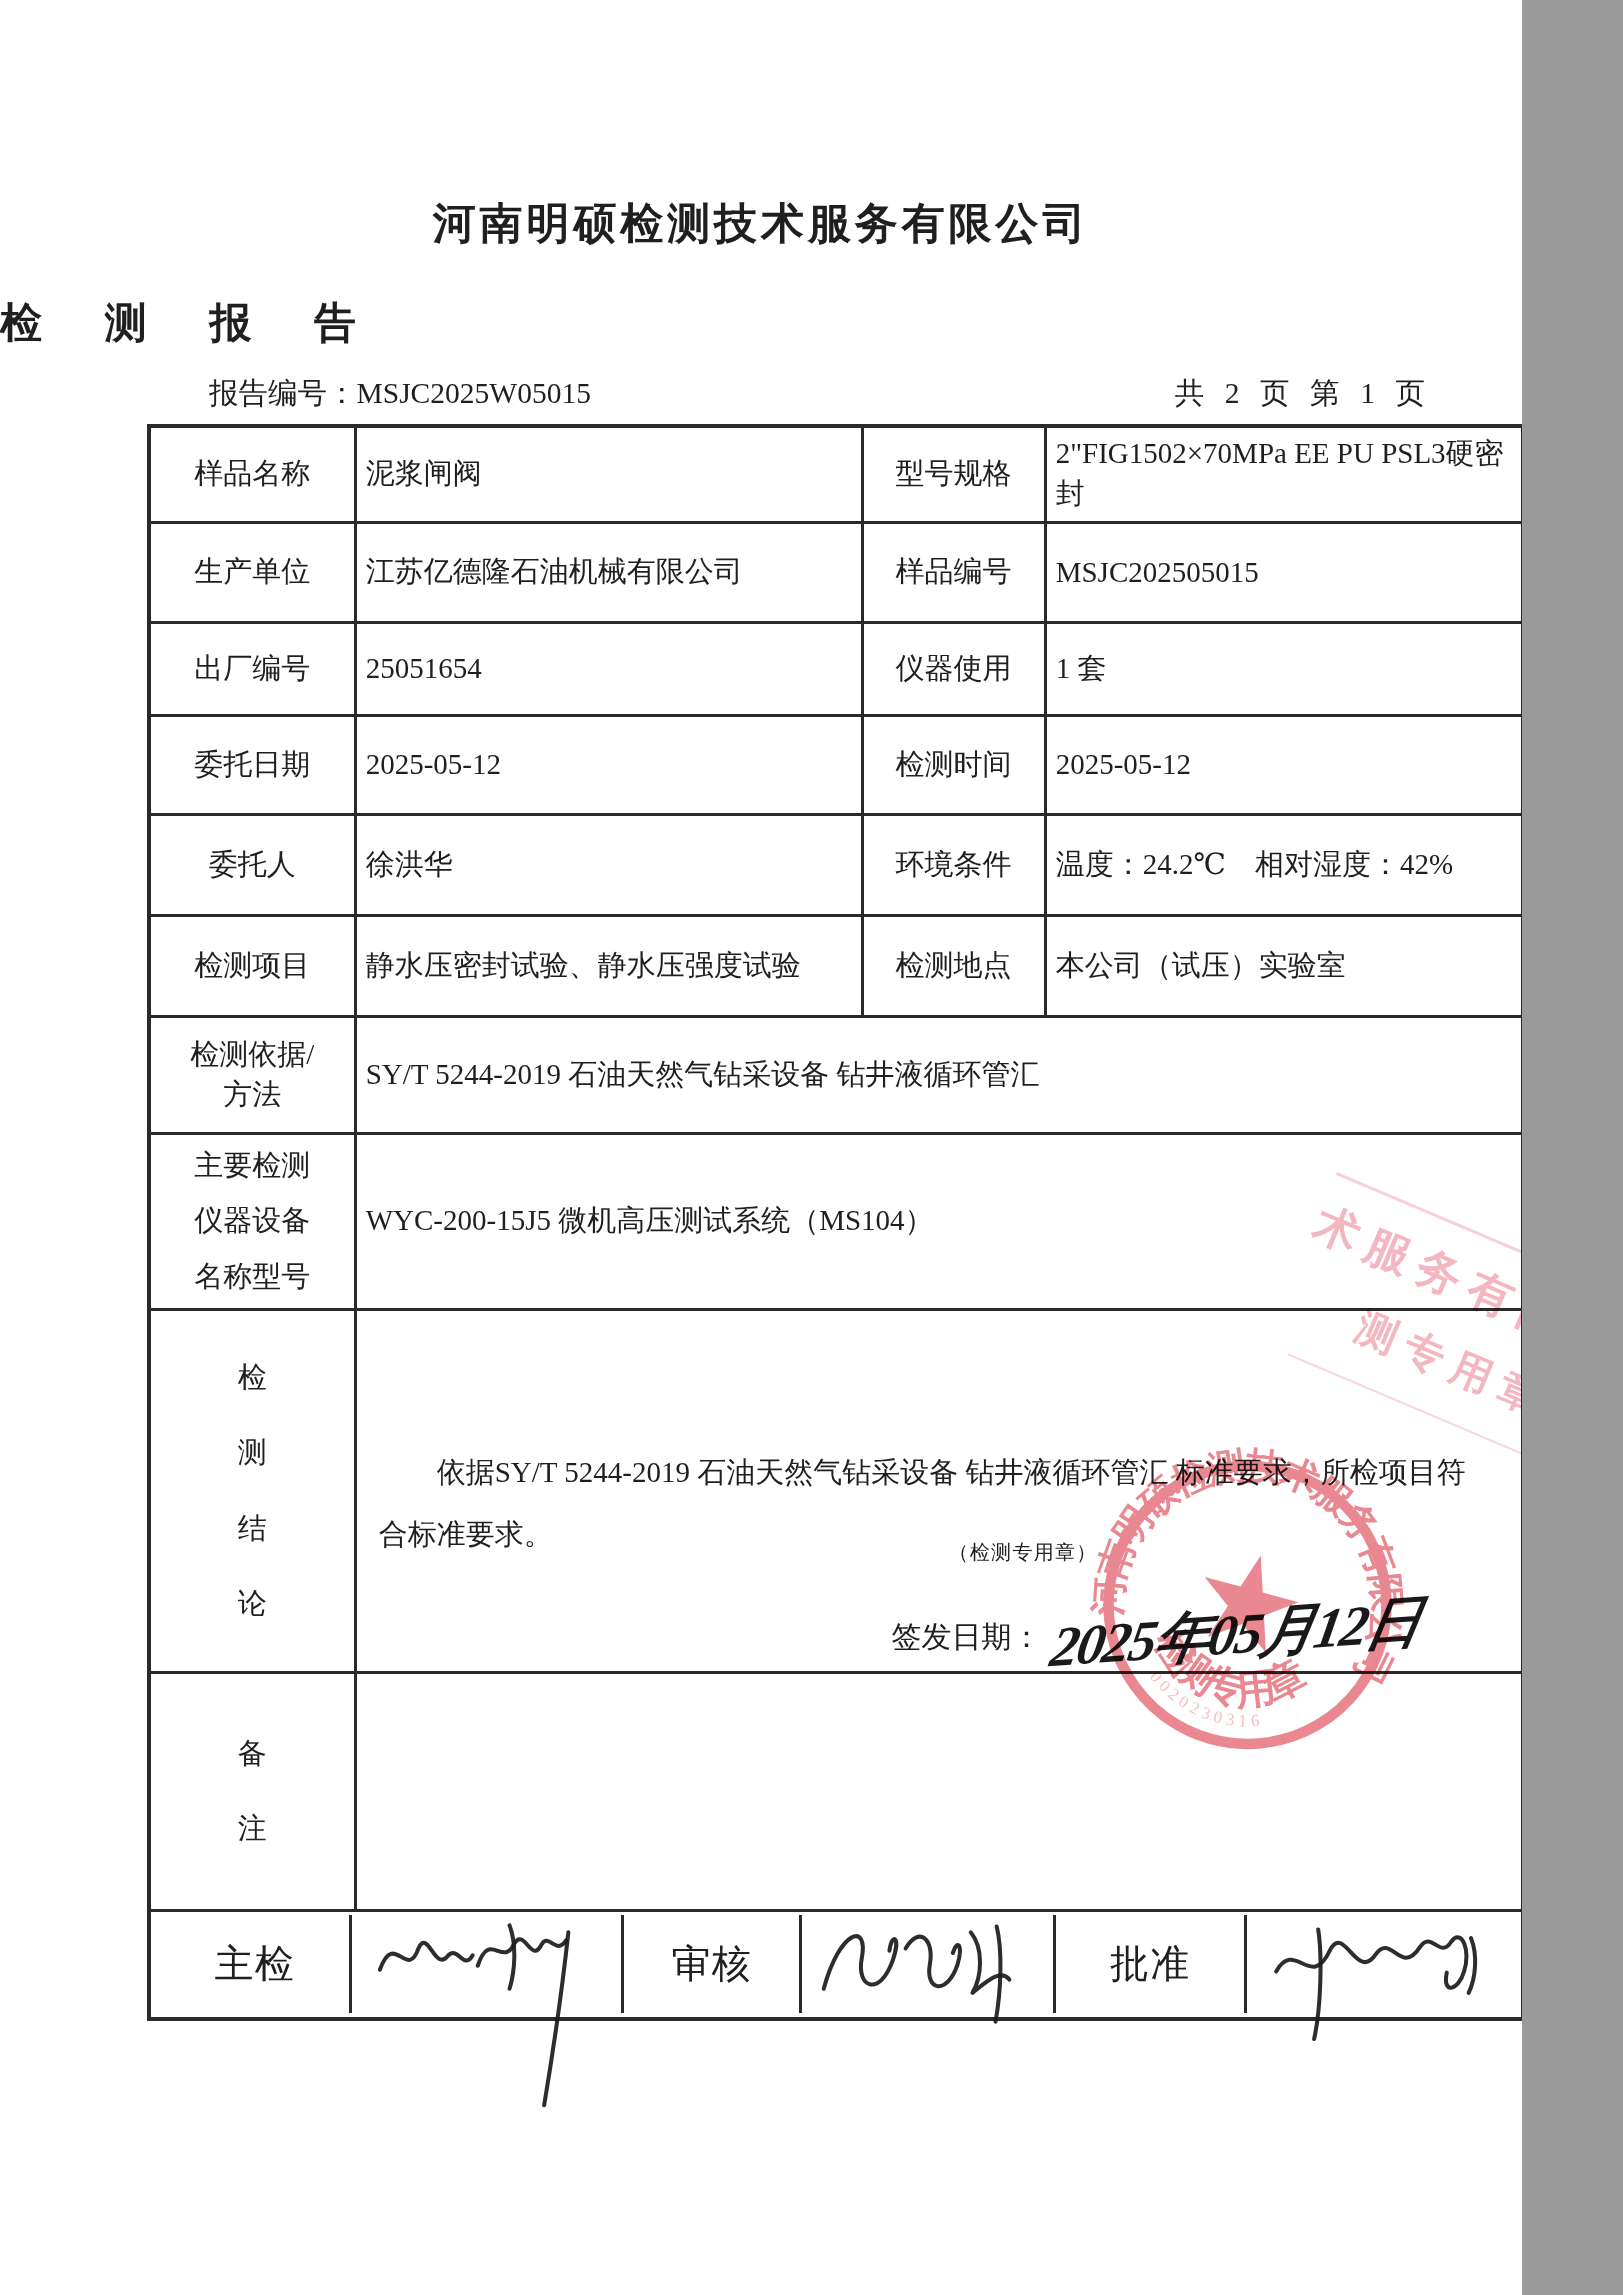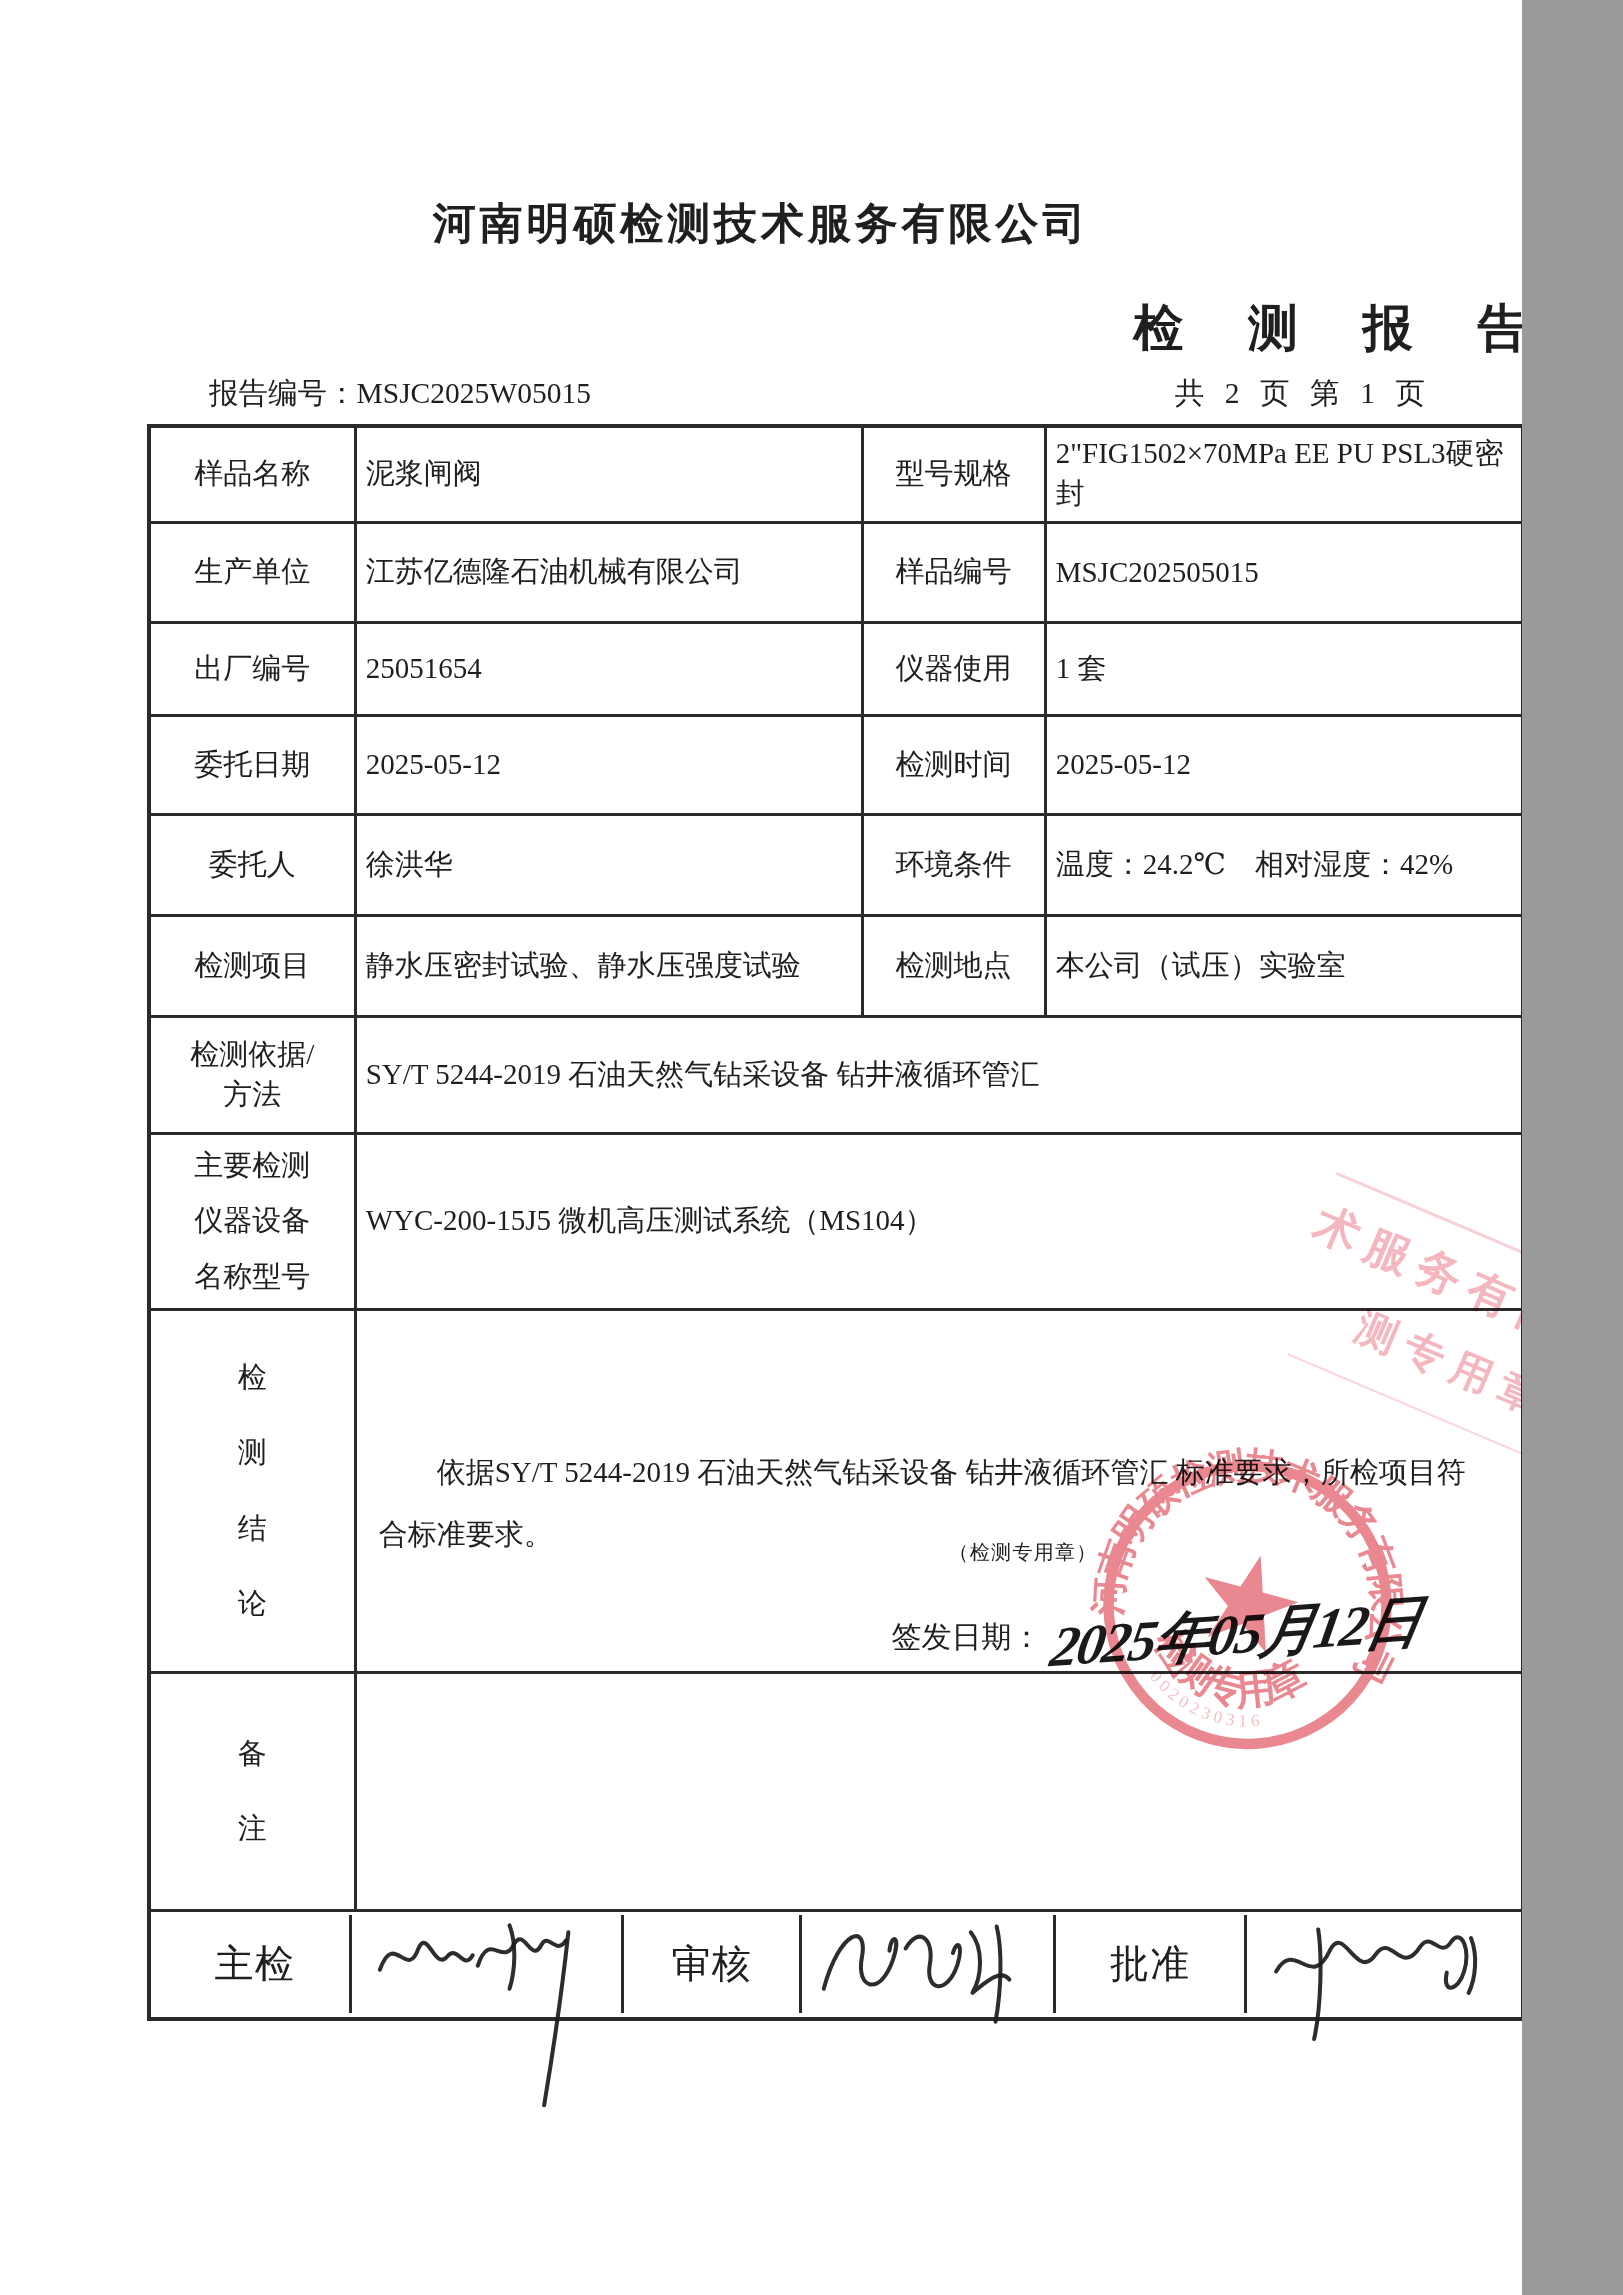--- a/index.html
+++ b/index.html
@@ -10,22 +10,22 @@
     overflow:hidden;
     font-family:"Liberation Serif","DejaVu Serif",serif;
     color:#1f1f1f;
   }
   
   .company-title{
     position:absolute;top:195px;left:0;width:100%;
     text-align:center;font-size:43px;font-weight:700;letter-spacing:3.9px;
   }
   .doc-title{
-    position:absolute;top:295px;left:8px;width:100%;
-    text-align:right;font-size:50px;font-weight:600;word-spacing:47px;letter-spacing:2.6px;
+    position:absolute;top:295px;left:0;width:100%;
+    text-align:left;font-size:42px;font-weight:600;word-spacing:47px;letter-spacing:2.6px;
   }
   .report-line{
     position:absolute;top:374px;left:147px;width:1375px;
     display:flex;justify-content:space-between;align-items:baseline;
     font-size:29.5px;
   }
   .report-line .left{padding-left:62px;}
   .report-line .right{padding-right:95px;letter-spacing:2px;word-spacing:9.2px;}
   
   table.main{

